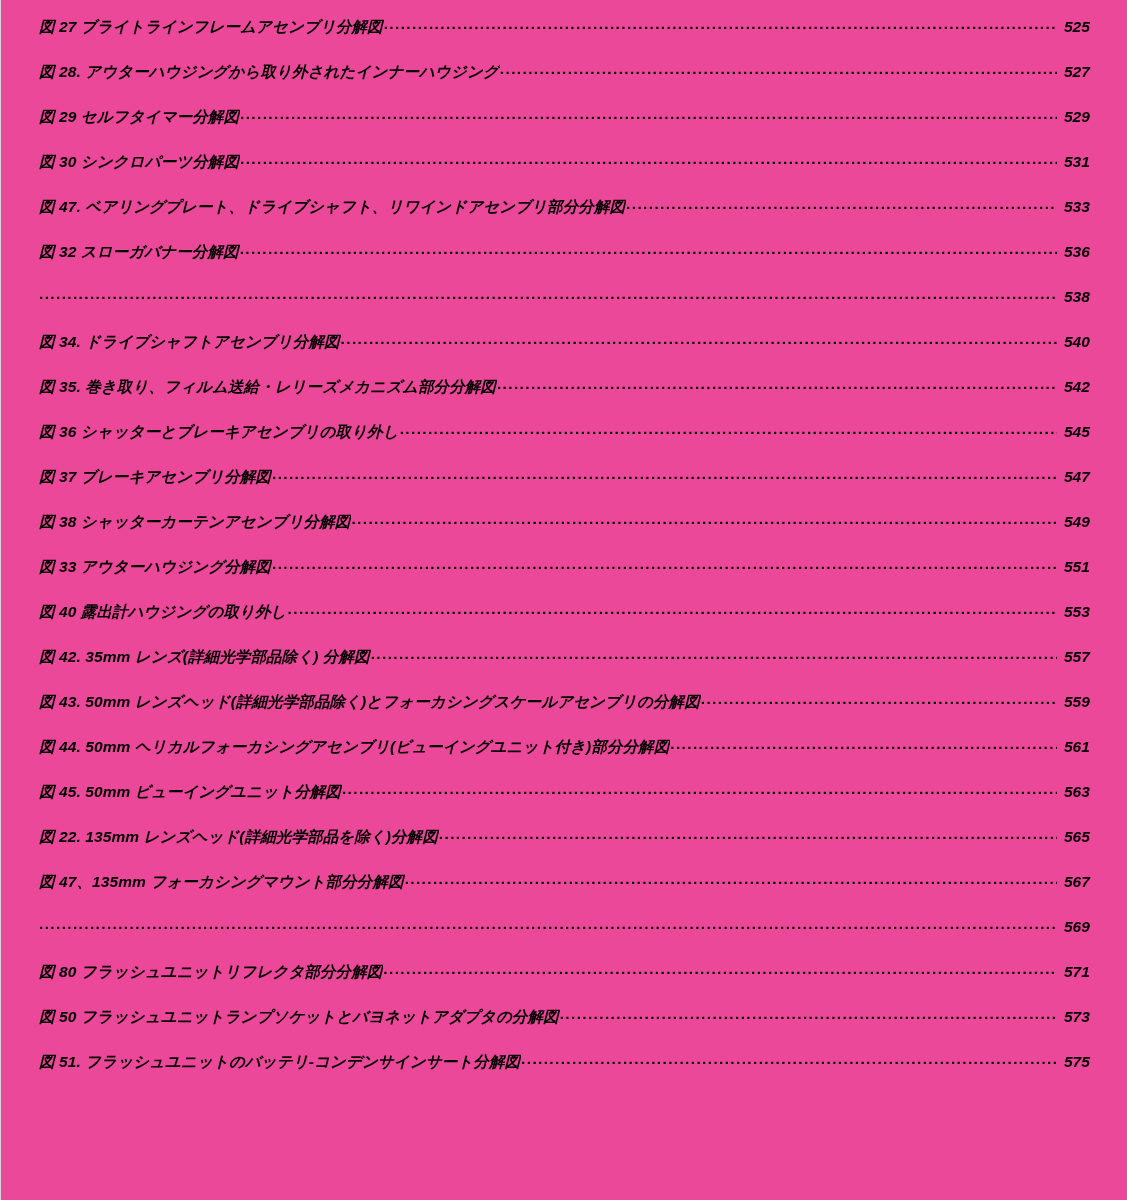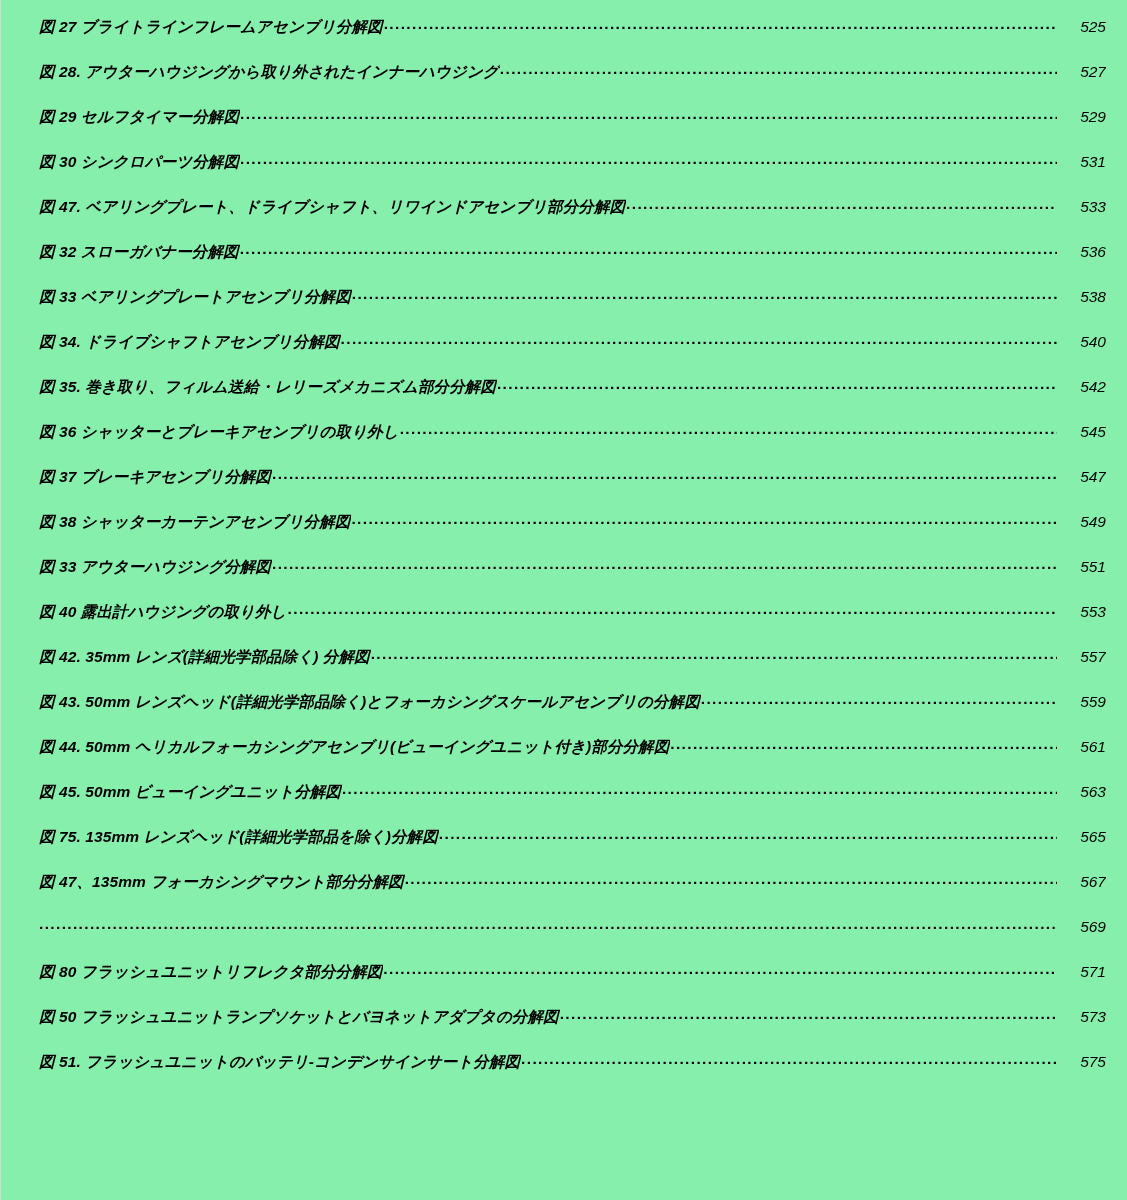--- a/index.html
+++ b/index.html
@@ -9,21 +9,21 @@
     background: #ffffff;
   }
   body {
     font-family: "Liberation Sans", "DejaVu Sans", sans-serif;
     color: #000000;
   }
   .page {
     position: relative;
     width: 1127px;
     height: 1200px;
-    background: #86efac;
+    background: #ec4899;
     box-sizing: border-box;
     border-left: 1px solid #d8d8d8;
     overflow: hidden;
   }
   .toc {
     position: absolute;
     left: 38px;
     top: 16px;
     right: 22px;
     width: 1067px;
@@ -69,23 +69,23 @@
     color: #000000;
     white-space: nowrap;
     line-height: 1em;
     position: absolute;
     left: 0;
     bottom: 0.02em;
   }
   .entry-page {
     flex: 0 0 auto;
     width: 42px;
-    text-align: right;
+    text-align: left;
     font-style: italic;
-    font-weight: normal;
+    font-weight: bold;
     font-size: 15.5px;
     padding-left: 6px;
   }
 </style>
 </head>
 <body>
 
 <div class="page">
   <div class="toc" id="toc-root">
       <div class="toc-entry">
@@ -112,21 +112,20 @@
         <span class="entry-title">図 47.  ベアリングプレート、ドライブシャフト、リワインドアセンブリ部分分解図</span>
         <span class="leader"></span>
         <span class="entry-page">533</span>
       </div>
       <div class="toc-entry">
         <span class="entry-title">図 32  スローガバナー分解図</span>
         <span class="leader"></span>
         <span class="entry-page">536</span>
       </div>
       <div class="toc-entry">
-        <span class="entry-title">図 33  ベアリングプレートアセンブリ分解図</span>
         <span class="leader"></span>
         <span class="entry-page">538</span>
       </div>
       <div class="toc-entry">
         <span class="entry-title">図 34.  ドライブシャフトアセンブリ分解図</span>
         <span class="leader"></span>
         <span class="entry-page">540</span>
       </div>
       <div class="toc-entry">
         <span class="entry-title">図 35.  巻き取り、フィルム送給・レリーズメカニズム部分分解図</span>
@@ -172,21 +171,21 @@
         <span class="entry-title">図 44.  50mm ヘリカルフォーカシングアセンブリ(ビューイングユニット付き)部分分解図</span>
         <span class="leader"></span>
         <span class="entry-page">561</span>
       </div>
       <div class="toc-entry">
         <span class="entry-title">図 45.  50mm ビューイングユニット分解図</span>
         <span class="leader"></span>
         <span class="entry-page">563</span>
       </div>
       <div class="toc-entry">
-        <span class="entry-title">図 75.  135mm レンズヘッド(詳細光学部品を除く)分解図</span>
+        <span class="entry-title">図 22.  135mm レンズヘッド(詳細光学部品を除く)分解図</span>
         <span class="leader"></span>
         <span class="entry-page">565</span>
       </div>
       <div class="toc-entry">
         <span class="entry-title">図 47、135mm フォーカシングマウント部分分解図</span>
         <span class="leader"></span>
         <span class="entry-page">567</span>
       </div>
       <div class="toc-entry">
         <span class="leader"></span>

